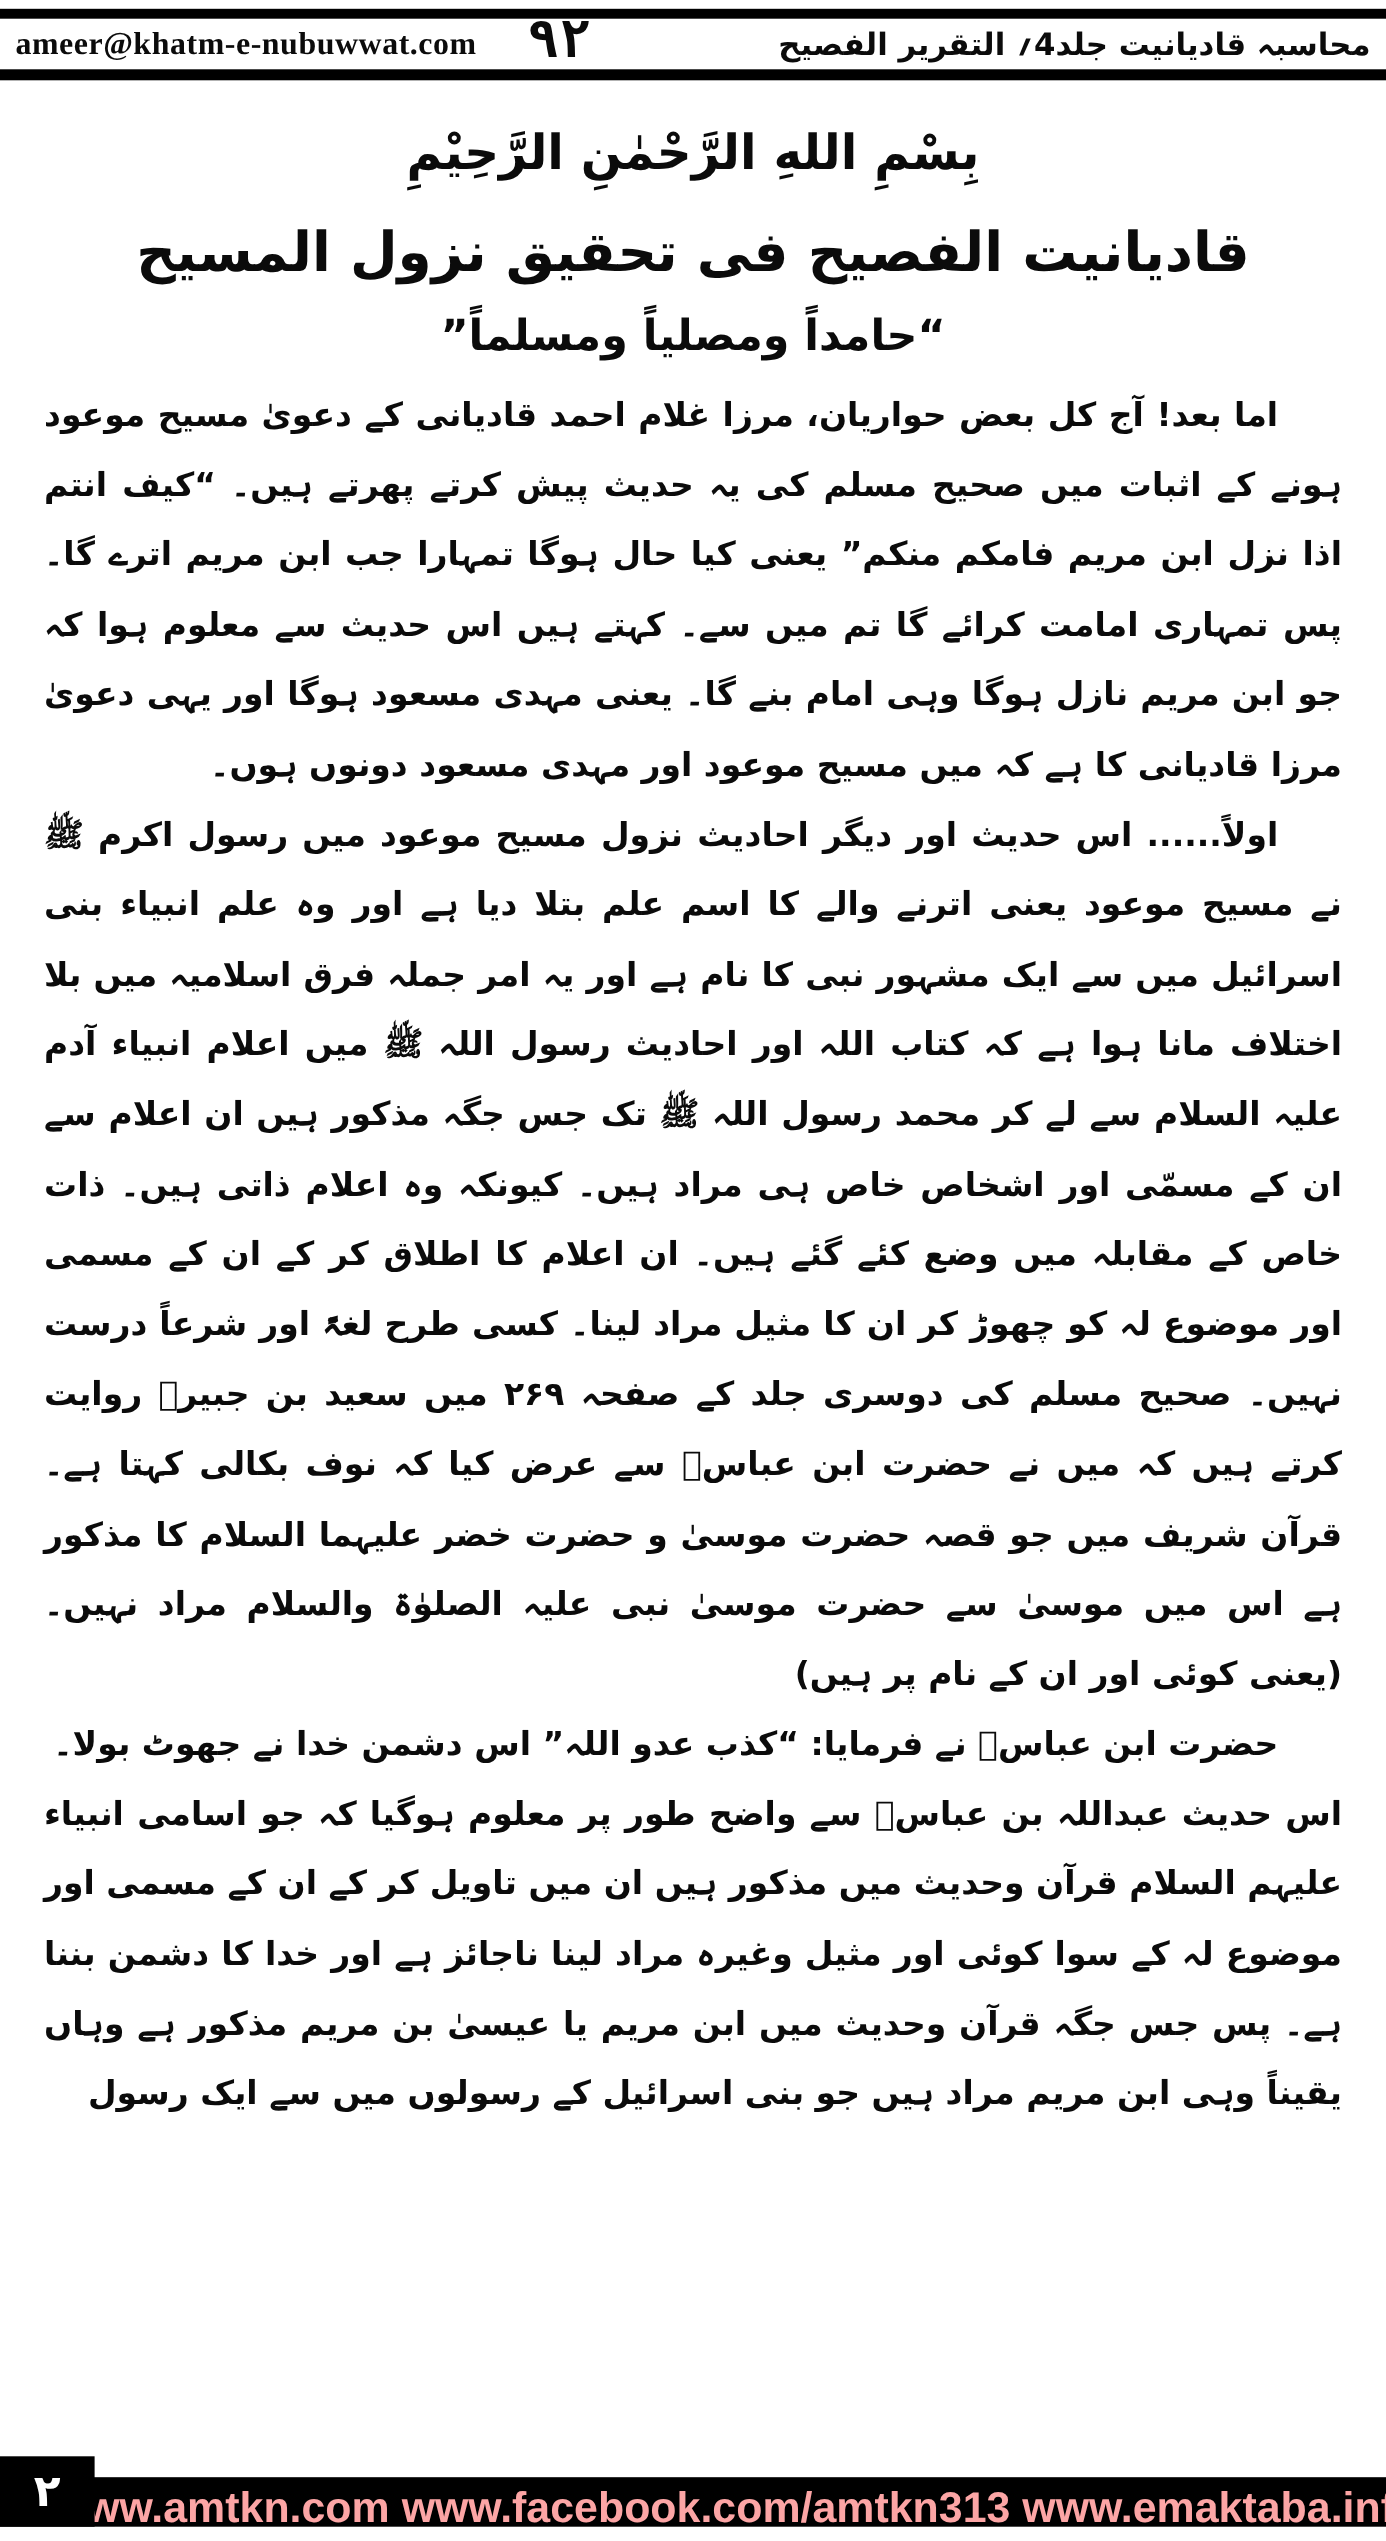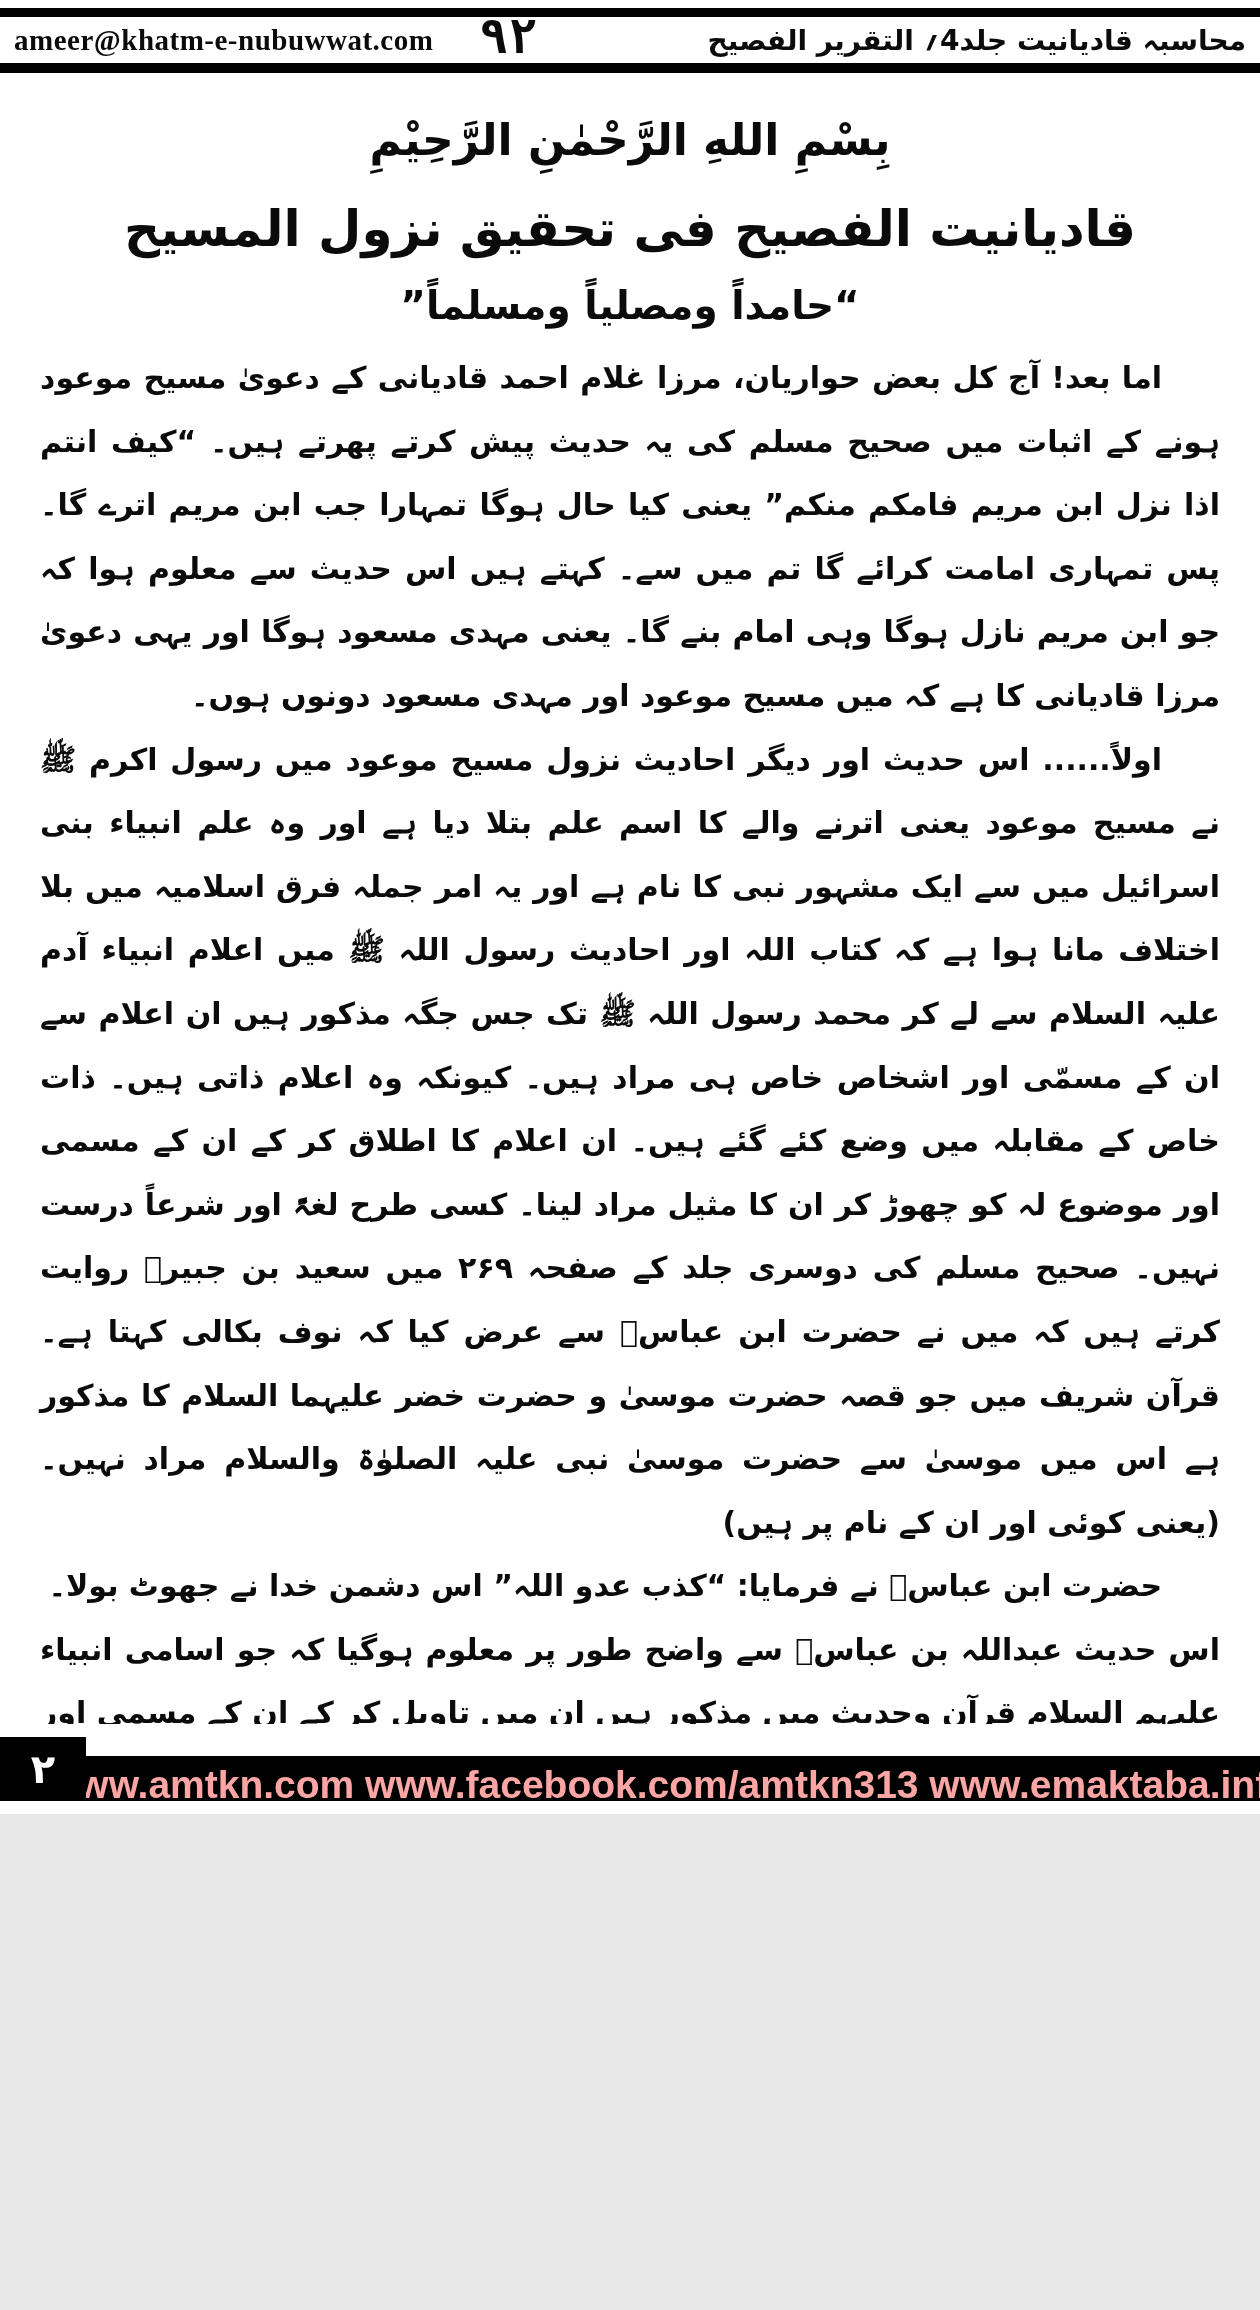--- a/index.html
+++ b/index.html
@@ -1,19 +1,19 @@
 <!DOCTYPE html>
 <html lang="ur" dir="ltr"><head>
 <meta charset="utf-8">
 <style>
   html, body { margin: 0; padding: 0; background: #e8e8e8; }
   .page {
     position: relative;
     width: 1260px;
-    height: 1814px;
+    height: 2310px;
     margin: 0 auto;
     background: #ffffff;
     overflow: hidden;
     font-family: "DejaVu Sans", sans-serif;
     color: #0b0b0b;
   }
   
   .top-rule {
     position: absolute; top: 8px; left: 0; right: 0;
     height: 9px; background: #000;

